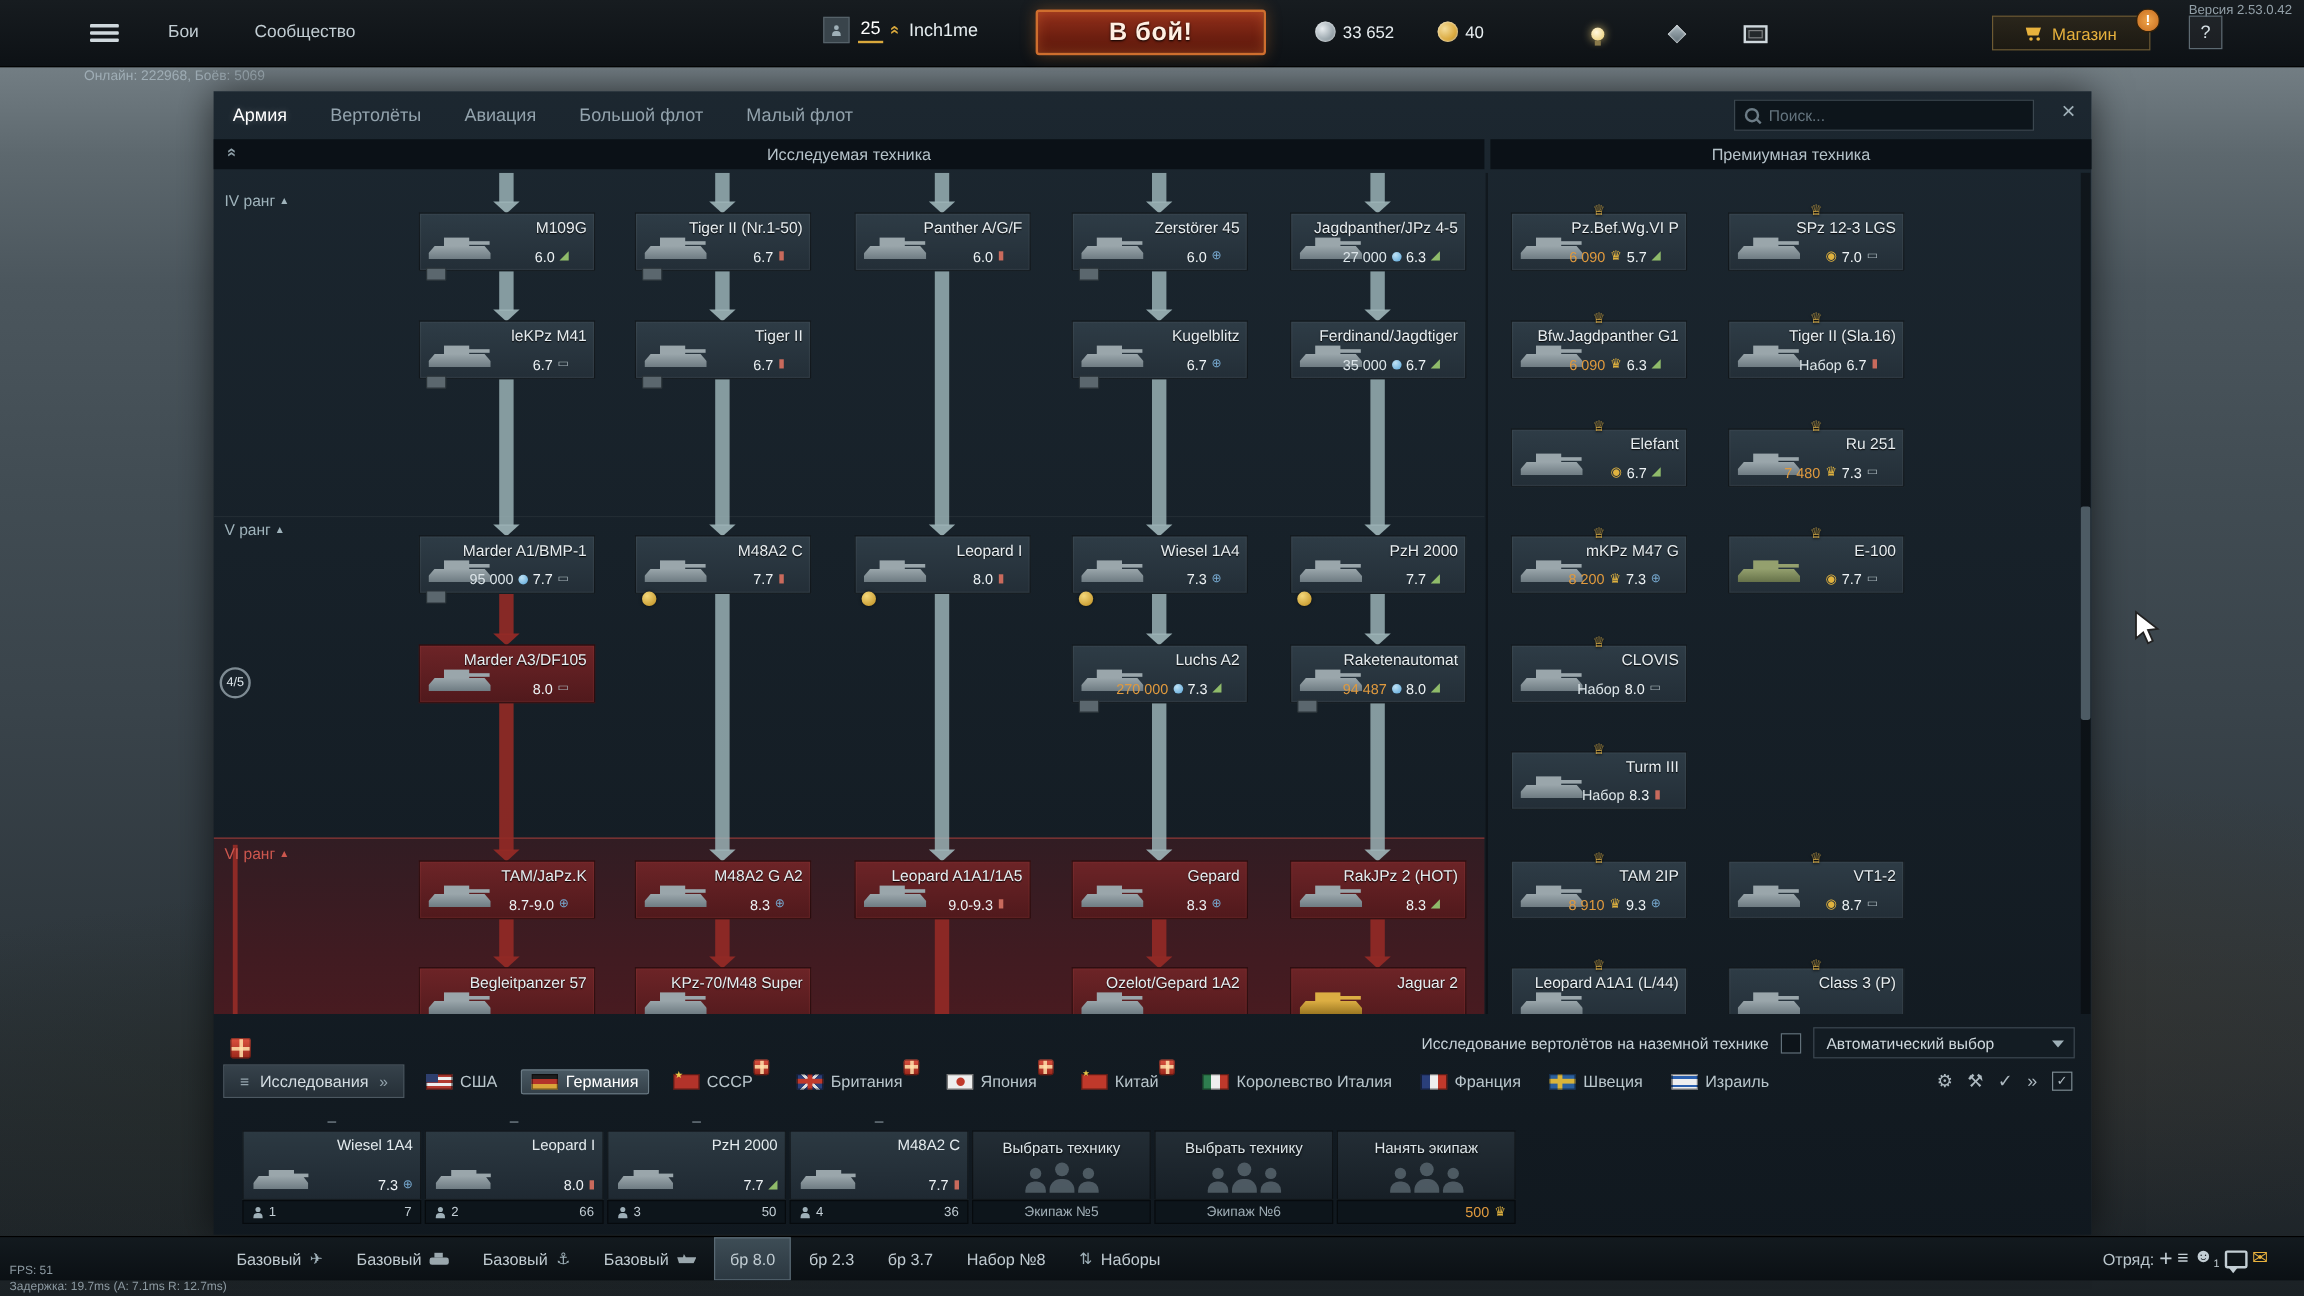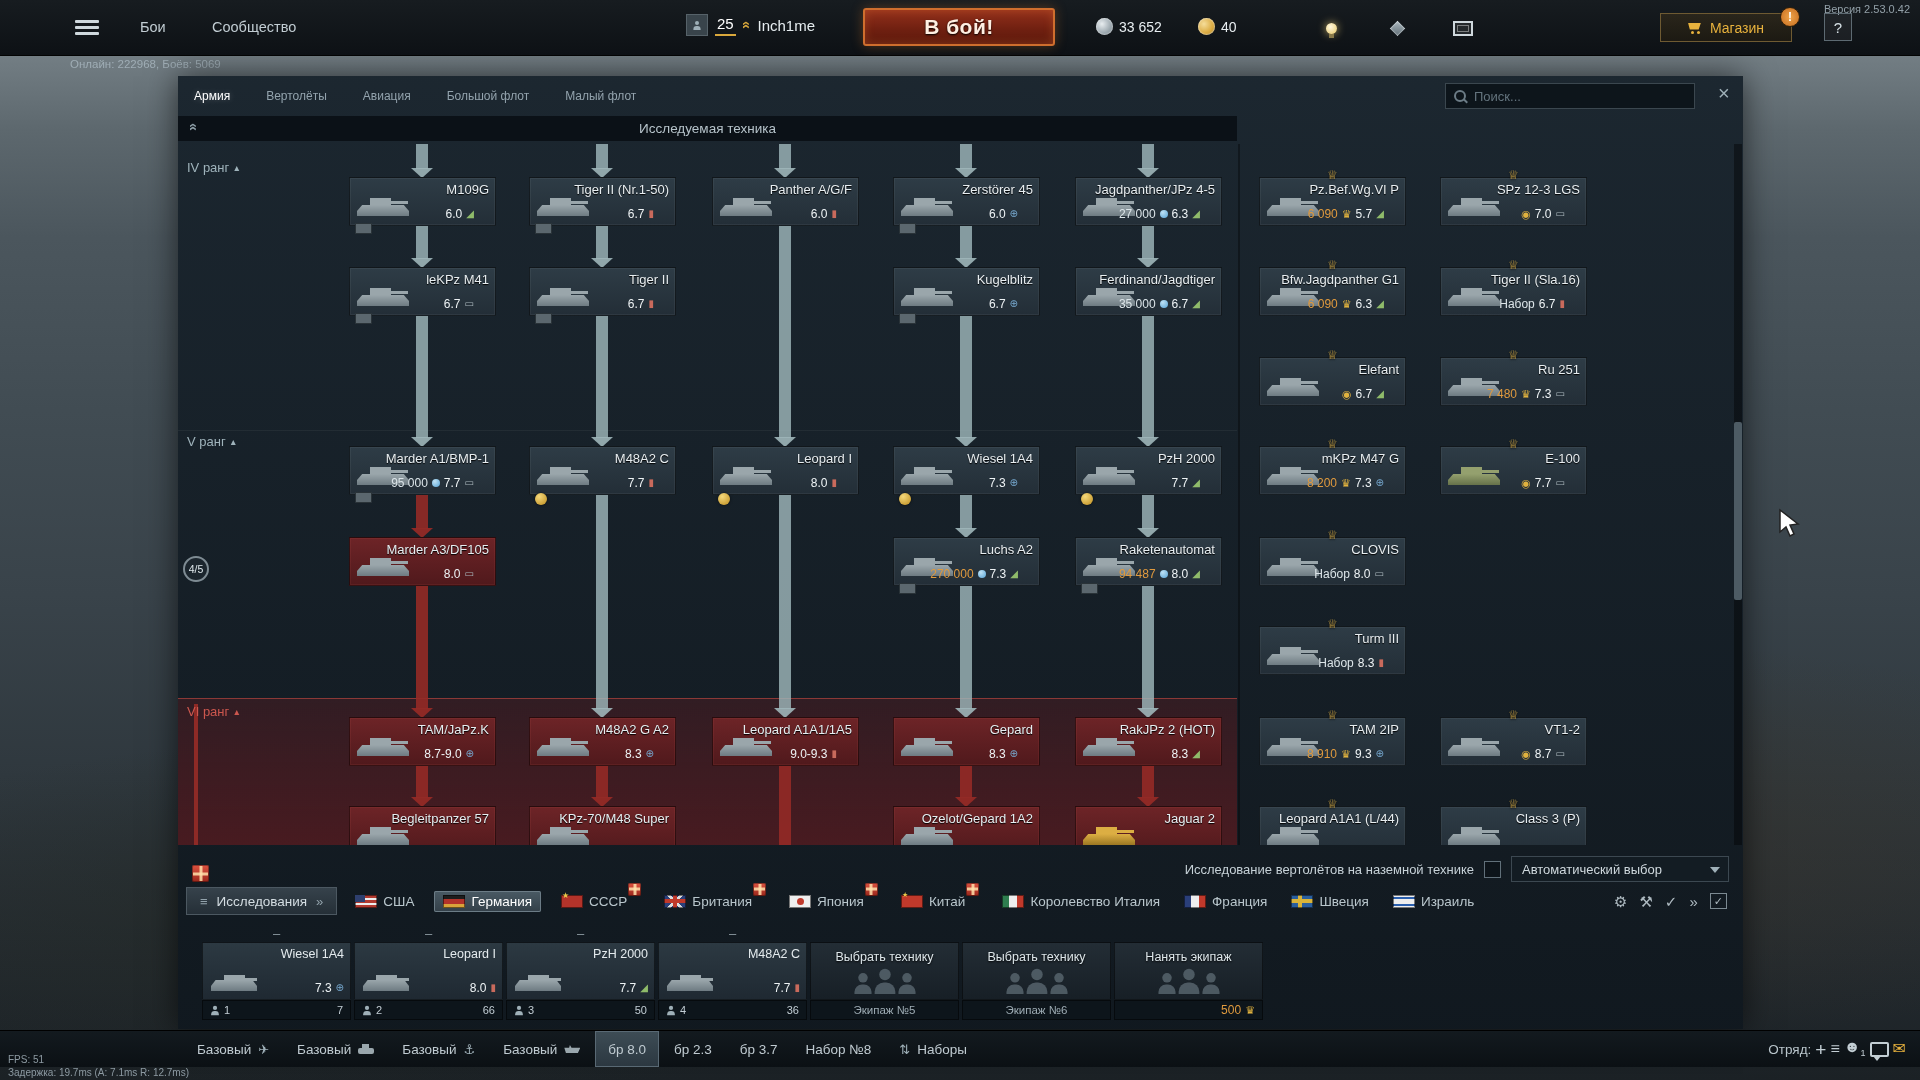--- a/index.html
+++ b/index.html
@@ -39,21 +39,21 @@
 .warn{position:absolute;right:-9px;top:-7px;width:18px;height:18px;border-radius:50%;background:radial-gradient(#f0a54a,#c46a1e);border:1px solid #30200a;color:#fff;font-size:12px;font-weight:bold;display:flex;align-items:center;justify-content:center}
 .cart{width:15px;height:12px;position:relative}
 .cart::before{content:"";position:absolute;left:0;top:1px;width:13px;height:7px;background:#e8b23d;clip-path:polygon(0 0,100% 0,82% 100%,14% 100%)}
 .cart::after{content:"";position:absolute;left:3px;bottom:0;width:3px;height:3px;border-radius:50%;background:#e8b23d;box-shadow:6px 0 0 #e8b23d}
 .helpbtn{position:absolute;left:1824px;top:13px;width:28px;height:28px;border:1px solid #5d6a72;background:rgba(255,255,255,.05);display:flex;align-items:center;justify-content:center;font-size:15px;color:#d6e0e5;cursor:pointer;box-sizing:border-box}
 .online{position:absolute;left:70px;top:58px;font-size:11.5px;color:#9fadb5;z-index:5}
 
 .panel{position:absolute;left:178px;top:76px;width:1565px;height:953px;background:linear-gradient(rgba(25,36,45,.96),rgba(16,24,31,.96));box-shadow:0 0 30px rgba(0,0,0,.6);z-index:5}
 .ptabs{position:absolute;left:0;top:0;width:100%;height:40px;display:flex;align-items:center}
 .tabstrip{display:flex;gap:36px;padding-left:16px;align-items:center}
-.ptab{font-size:12px;color:#93a3ad;cursor:pointer;white-space:nowrap}
+.ptab{font-size:15px;color:#93a3ad;cursor:pointer;white-space:nowrap}
 .ptab.active{color:#fff;text-shadow:0 0 6px rgba(255,255,255,.25)}
 .search{position:absolute;left:1267px;top:7px;width:250px;height:26px}
 .search input{width:100%;height:100%;box-sizing:border-box;background:#0d151b;border:1px solid #3b474f;color:#cfd8dc;font-size:13px;padding:0 8px 0 28px;font-family:inherit}
 .search input::placeholder{color:#64747e}
 .mag{position:absolute;left:9px;top:7px;width:8px;height:8px;border:2px solid #6c7c86;border-radius:50%;z-index:2}
 .mag::after{content:"";position:absolute;right:-4px;bottom:-2px;width:5px;height:2px;background:#6c7c86;transform:rotate(45deg)}
 .pclose{position:absolute;left:1540px;top:6px;font-size:20px;color:#9fb0b8;cursor:pointer}
 .phead{position:absolute;top:40px;height:25px;background:rgba(8,14,19,.85);color:#b6c3ca;font-size:13.5px;display:flex;align-items:center;justify-content:center}
 .phl{left:0;width:1059px}
 .phr{left:1064px;width:501px}
@@ -158,21 +158,21 @@
 
 .bbar{position:absolute;left:0;top:1030px;width:1920px;height:36px;background:linear-gradient(#131a1f,#0b1014);border-top:1px solid #000;z-index:6;display:flex;align-items:center}
 .presets{display:flex;align-items:center;gap:2px;margin-left:184px;height:100%}
 .preset{display:flex;align-items:center;gap:7px;padding:0 13px;height:100%;font-size:13.5px;color:#c0cbd1;cursor:pointer;white-space:nowrap}
 .preset.active{background:linear-gradient(#3e4d56,#2b3740);box-shadow:inset 0 0 0 1px #596974}
 .pic{font-size:13px;color:#9fb0b8}
 .ico-tank{width:16px;height:10px;position:relative;display:inline-block}
 .ico-tank::before{content:"";position:absolute;bottom:0;width:16px;height:6px;background:#9aa7ad;border-radius:2px}
 .ico-tank::after{content:"";position:absolute;top:0;left:4px;width:7px;height:4px;background:#9aa7ad}
 .ico-boat{width:16px;height:8px;display:inline-block;background:#9aa7ad;clip-path:polygon(0 35%,30% 35%,35% 0,45% 35%,100% 35%,85% 100%,10% 100%)}
-.bright{margin-left:auto;display:flex;align-items:center;gap:4px;padding-right:14px}
+.bright{margin-left:auto;display:flex;align-items:center;gap:4px;padding-right:30px}
 .sqlabel{font-size:13.5px;color:#b9c5cb}
 .bic{font-size:16px;color:#c3ced4;cursor:pointer;line-height:1}
 .bic.plus{font-size:19px}
 .bic.ppl sub{font-size:9px;color:#c3ced4}
 .bic.mail{color:#e8b23d}
 .chatic{width:15px;height:11px;border:2px solid #c3ced4;border-radius:2px;position:relative;cursor:pointer}
 .chatic::after{content:"";position:absolute;left:1px;bottom:-6px;border-left:4px solid transparent;border-right:4px solid transparent;border-top:5px solid #c3ced4}
 .fps{position:absolute;left:8px;top:1054px;font-size:10px;color:#8d9aa2;z-index:8}
 .lat{position:absolute;left:8px;top:1067px;font-size:10px;color:#8d9aa2;z-index:8}
 .cursor{position:absolute;left:1778px;top:508px;z-index:50}
@@ -241,20 +241,23 @@
     <div class="search">
       <span class="mag"></span>
       <input placeholder="Поиск..." style="">
     </div>
     <span class="pclose">×</span>
   </div>
   <div class="phead phl">
     <span class="scrollup">«</span>
     <span>Исследуемая техника</span>
   </div>
+  <div class="phead phr">
+    <span>Премиумная техника</span>
+  </div>
   <div class="tree">
     <div class="vband"></div>
     <div class="sep5"></div>
     <div class="vdiv"></div>
     <div class="redline"></div>
     <div class="rank r4">
       <span>IV ранг</span>
       <span class="rkc">▴</span>
     </div>
     <div class="rank r5">

